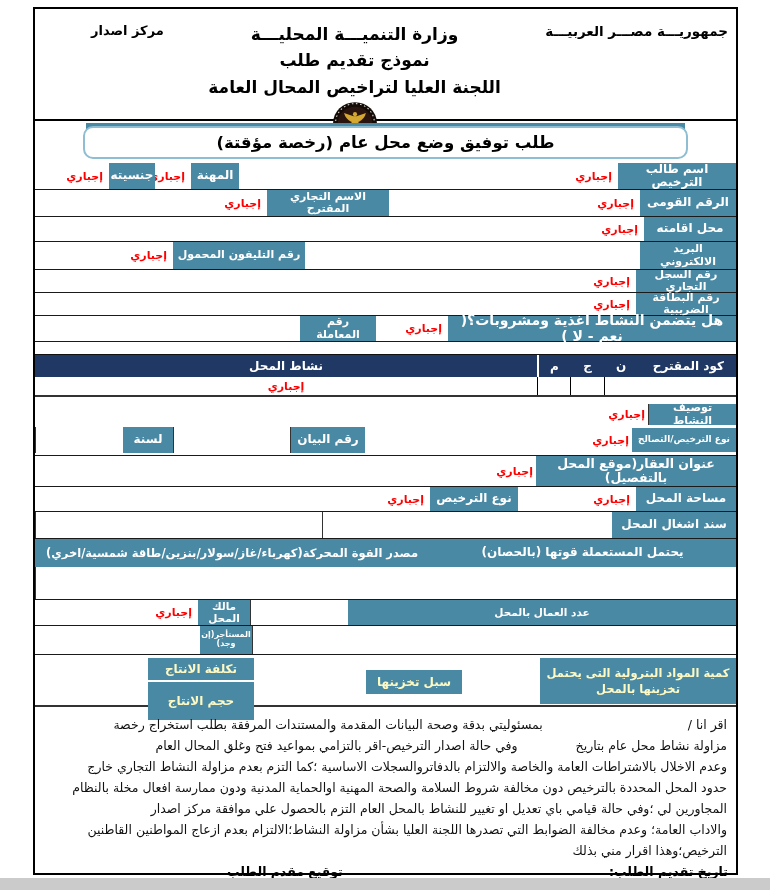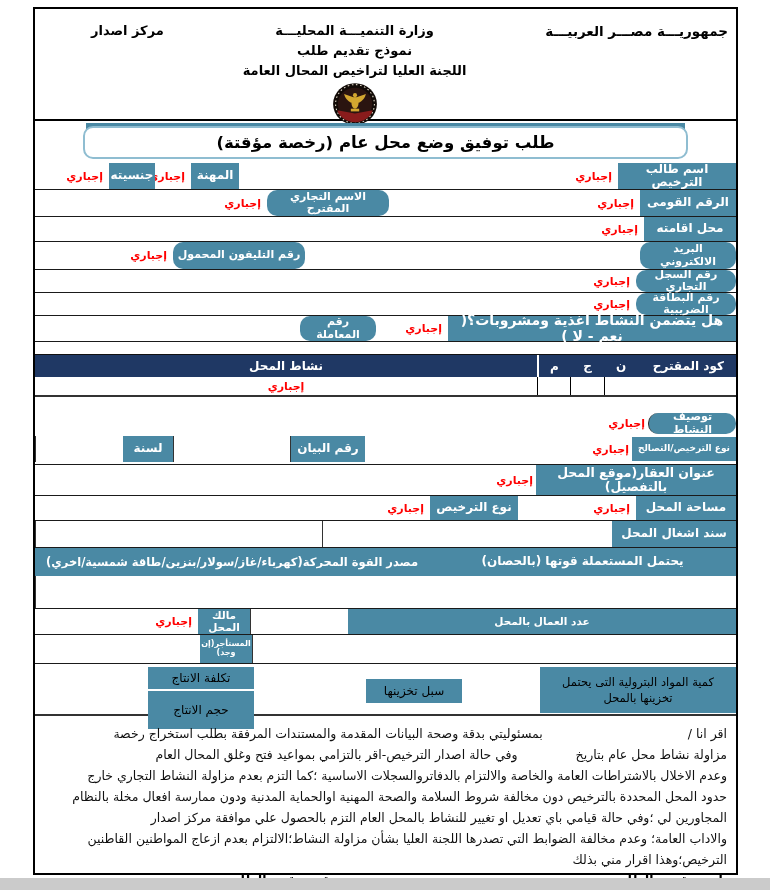--- a/index.html
+++ b/index.html
@@ -9,21 +9,21 @@
   }
   .gray-strip{position:absolute;bottom:0;left:0;width:770px;height:12px;background:#cbcbcb;}
   .form{
     position:absolute;top:7px;left:33px;width:705px;height:868px;
     border:2px solid #000;background:#fff;box-sizing:border-box;
   }
   
   .hdr{display:flex;justify-content:space-between;align-items:flex-start;
     padding:12px 8px 0 16px;border-bottom:2px solid #000;height:112px;box-sizing:border-box;font-weight:bold;}
   .hdr-country{font-size:13.5px;padding-top:2px;}
-  .hdr-center{text-align:center;font-size:13px;line-height:1.55;flex:1;}
+  .hdr-center{text-align:center;font-size:17px;line-height:1.55;flex:1;}
   .hdr-issue{font-size:13px;padding-top:2px;padding-left:40px;}
   .emblem{margin-top:1px;}
   
   .title-wrap{position:relative;margin:5px 48px 4px;height:33px;}
   .title-back{position:absolute;top:-3px;left:3px;right:3px;height:30px;background:#4A89A4;}
   .title-box{position:absolute;top:0;left:0;right:0;bottom:0;background:#fff;border:2px solid #8FBDD1;
     border-radius:10px;display:flex;align-items:center;justify-content:center;font-weight:bold;font-size:16.5px;}
   
   .row{display:flex;align-items:stretch;border-bottom:1.5px solid #1a1a1a;}
   .row.noline{border-bottom:none;}
@@ -40,29 +40,29 @@
   .at-head{display:flex;background:#1F3864;color:#fff;font-weight:bold;height:22px;font-size:12px;}
   .at-head .hc{display:flex;align-items:center;justify-content:center;box-sizing:border-box;}
   .hc-code{width:132px;justify-content:space-between !important;padding:0 12px;}
   .hc-g{width:34px;border-left:1px solid #1F3864;}
   .hc-m{width:33px;border-left:2px solid #fff;}
   .at-row{display:flex;height:18px;background:#fff;}
   .at-row .c{box-sizing:border-box;border-left:1px solid #000;display:flex;align-items:center;justify-content:center;}
   .at-row .c:last-child{border-left:none;}
   
   .petro{display:flex;align-items:flex-start;padding:3px 0 2px;border-bottom:2px solid #333;height:52px;box-sizing:border-box;}
-  .petro .pl{background:#4A89A4;color:#000000;font-weight:normal;display:flex;align-items:center;justify-content:center;
+  .petro .pl{background:#4A89A4;color:#fef9c3;font-weight:bold;display:flex;align-items:center;justify-content:center;
     text-align:center;box-sizing:border-box;line-height:1.4;}
   
   .decl{padding:7px 9px 0;font-size:12.5px;line-height:21px;color:#111;}
   .decl .inline-gap{display:inline-block;}
   .sig-row{display:flex;justify-content:space-between;padding:3px 8px 0 192px;font-weight:bold;font-size:12.5px;}
   .parens{direction:ltr;margin:3px 0 0 26px;width:176px;display:flex;justify-content:space-between;
     font-weight:bold;font-size:14px;}
-  .small-b{font-size:11px;border-radius:10px;}
+  .small-b{font-size:11px;}
 </style>
 </head>
 <body>
 
 <div class="form">
 
   <div class="hdr">
     <div class="hdr-country">جمهوريـــة مصـــر العربيـــة</div>
     <div class="hdr-center">
       <div>وزارة التنميـــة المحليـــة</div>
@@ -170,21 +170,21 @@
     <div class="at-row">
       <div class="c" style="width:132px"></div>
       <div class="c" style="width:34px"></div>
       <div class="c" style="width:33px"></div>
       <div class="c flex1">
           <span class="req">إجباري</span>
         </div>
     </div>
   </div>
 
-  <div class="row noline" style="height:21px;margin-top:16px">
+  <div class="row noline" style="height:21px;margin-top:7px">
     <div class="lbl small-b vl" style="width:88px">توصيف النشاط</div>
     <span class="req" style="align-self:center">إجباري</span>
     <div class="inp flex1"></div>
   </div>
 
   <div class="row" style="height:30px;align-items:center;">
     <div class="lbl" style="width:104px;height:24px;font-size:9px">نوع الترخيص/التصالح</div>
     <span class="req">إجباري</span>
     <div class="inp flex1" style="height:26px"></div>
     <div class="lbl" style="width:74px;height:26px">رقم البيان</div>

